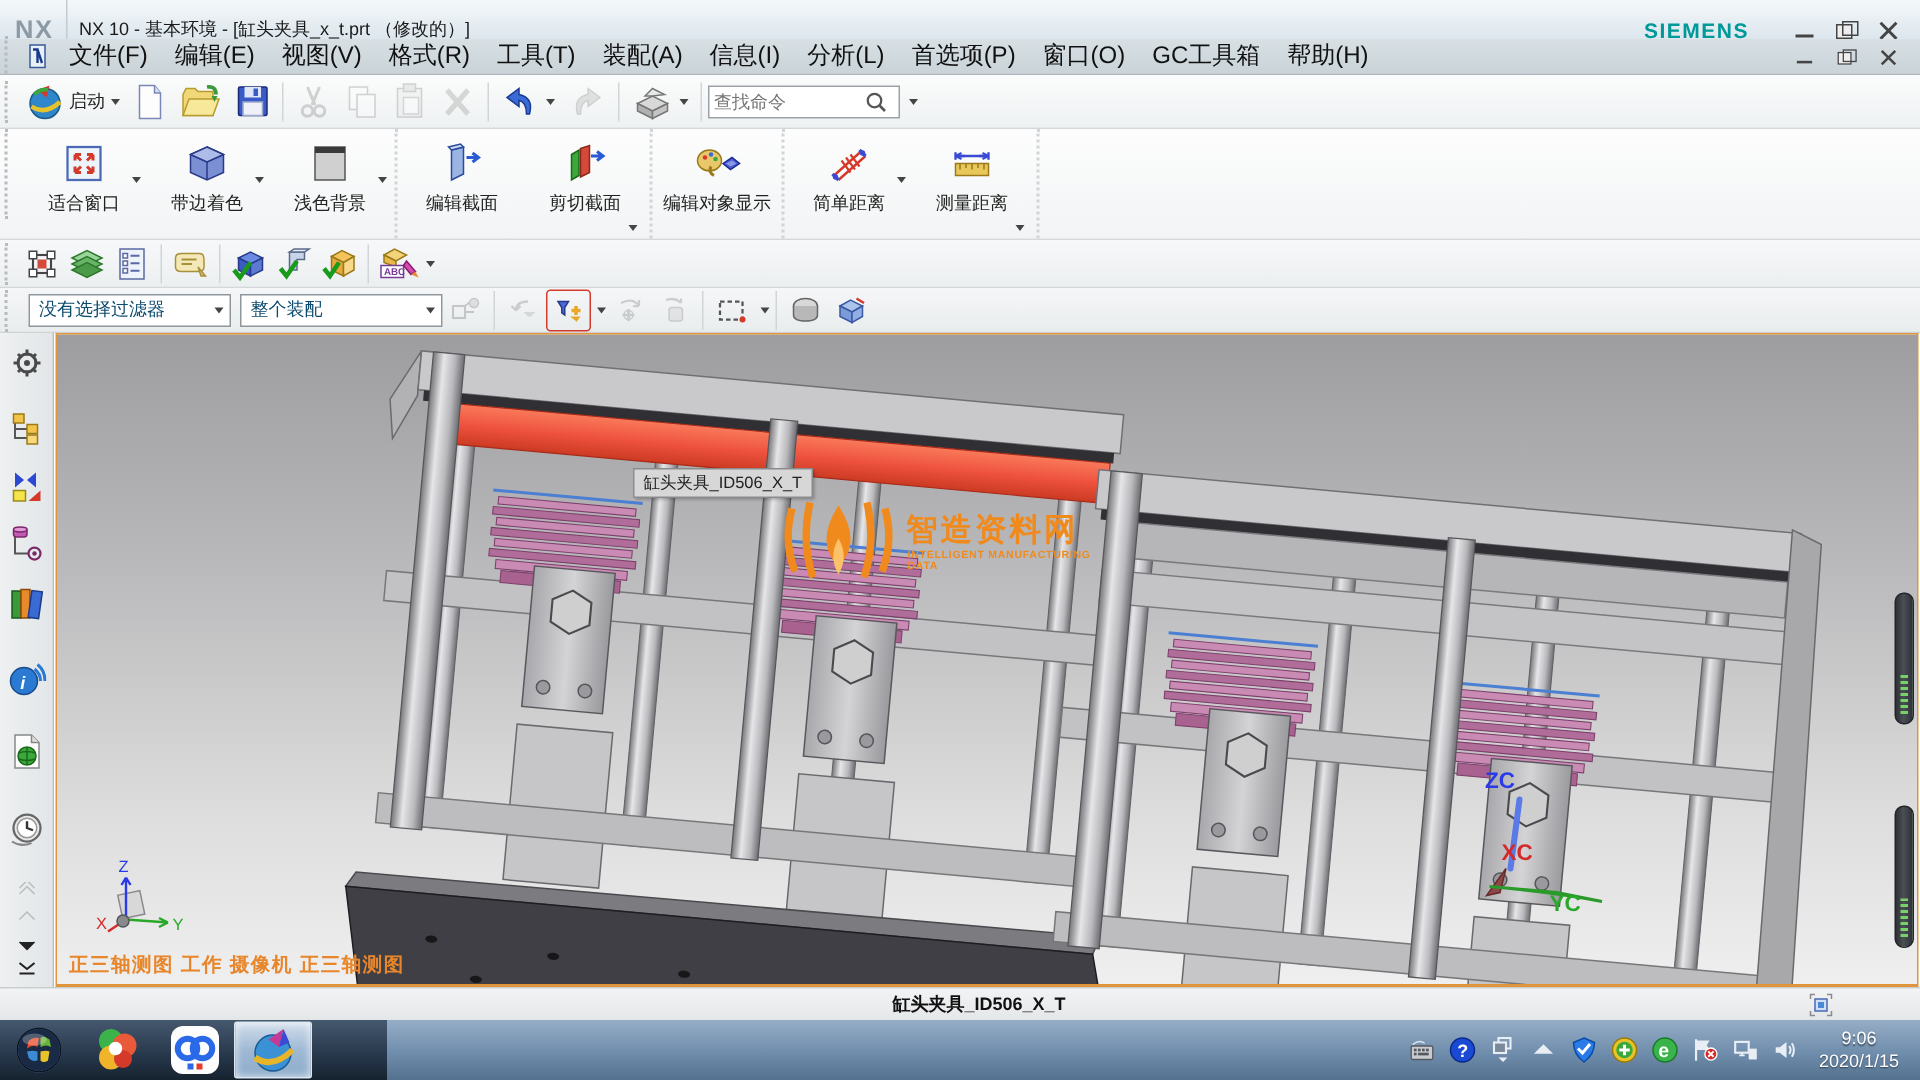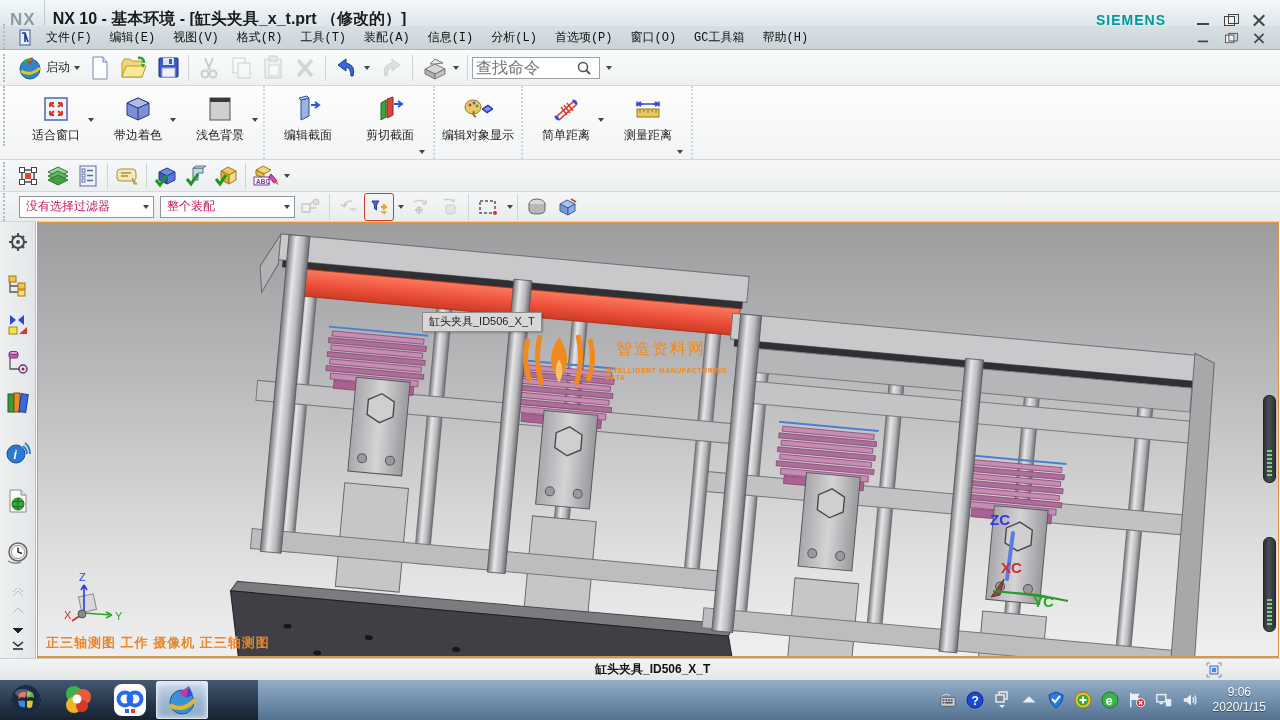--- a/index.html
+++ b/index.html
@@ -4,83 +4,83 @@
 <style>
   * { margin:0; padding:0; box-sizing:border-box; }
   html,body { width:1280px; height:720px; overflow:hidden;
     font-family:"Liberation Sans","DejaVu Sans",sans-serif; background:#fff; }
   
   #titlebar { position:absolute; left:0; top:0; width:1280px; height:40px;
     background:linear-gradient(#f4f8fa,#dfe8ee 60%,#d3dfe6); border-bottom:1px solid #b9c4cc;
     display:flex; align-items:center; }
   #nx-logo { font-weight:bold; font-size:17px; color:#8d9aa6; letter-spacing:1px; padding:0 8px 0 10px;
     border-right:1px solid #c2ccd3; height:100%; display:flex; align-items:center; }
-  #win-title { font-size:16px; color:#1a1a1a; padding-left:8px;font-weight:bold; }
+  #win-title { font-size:12px; color:#1a1a1a; padding-left:8px; }
   #brand { font-weight:bold; font-size:14px; color:#009999; letter-spacing:1px; margin-left:auto; margin-right:30px; }
   .winctl { display:flex; align-items:center; gap:14px; margin-right:14px; }
   .ctl { width:14px; height:12px; position:relative; cursor:pointer; }
   .ctl-min::after { content:""; position:absolute; left:1px; right:1px; bottom:1px; border-bottom:2px solid #444; }
   .ctl-restore::before { content:""; position:absolute; left:0; bottom:0; width:9px; height:8px; border:1.5px solid #444; background:#eee; }
   .ctl-restore::after { content:""; position:absolute; left:4px; top:0; width:9px; height:8px; border:1.5px solid #444; }
   .ctl-close::before,.ctl-close::after { content:""; position:absolute; left:6px; top:-1px; height:15px; border-left:2px solid #444; }
   .ctl-close::before { transform:rotate(45deg);} .ctl-close::after { transform:rotate(-45deg);}
   
   #menubar { position:absolute; left:0; top:26px; width:1280px; height:24px;
     background:linear-gradient(#d8e0e4,#c9d3d8); border-bottom:1px solid #aab4ba; display:flex; align-items:center; }
-  .menu-item { font-size:12px; color:#111; padding:3px 9px; cursor:default;font-family:Liberation Mono, monospace; }
+  .menu-item { font-size:16px; color:#111; padding:3px 9px; cursor:default; }
   #menubar .winctl { margin-left:auto; }
   #menubar .ctl { transform:scale(.85); }
   
   #stdbar { position:absolute; left:0; top:50px; width:1280px; height:36px;
     background:linear-gradient(#fbfcfc,#eef1f2); border-bottom:1px solid #d4d8da; display:flex; align-items:center; }
   .grip { width:7px; height:28px; margin:0 3px; border-left:2px dotted #b5bcc0; }
   .tb-btn { display:flex; align-items:center; padding:2px 3px; margin:0 1px; border-radius:3px; cursor:pointer; }
   .tb-label { font-size:12px; color:#222; margin-left:3px; }
   .caret { width:0; height:0; border-left:3.5px solid transparent; border-right:3.5px solid transparent;
     border-top:4px solid #444; margin-left:4px; display:inline-block; }
   .vsep { width:1px; height:26px; background:#d0d5d8; margin:0 4px; }
   #find-box { display:flex; align-items:center; border:1px solid #9aa2a8; background:#fff; height:22px; width:128px; padding:0 3px; }
-  #find-box input { border:none; outline:none; font-size:16px; width:100px; font-family:inherit; background:transparent; }
+  #find-box input { border:none; outline:none; font-size:12px; width:100px; font-family:inherit; background:transparent; }
   .dim { opacity:.35; filter:grayscale(.8); }
   
   #ribbon { position:absolute; left:0; top:86px; width:1280px; height:74px;
     background:linear-gradient(#fdfdfd,#f2f4f5); border-bottom:1px solid #d4d8da; display:flex; }
   .rb-group { display:flex; border-right:2px dotted #cfd5d8; padding:2px 2px; }
   .rb-btn { width:82px; display:flex; flex-direction:column; align-items:center; justify-content:flex-start;
     padding-top:6px; position:relative; cursor:pointer; border-radius:3px; }
   .rb-icon { height:30px; display:flex; align-items:center; justify-content:center; }
   .rb-label { font-size:12px; color:#222; text-align:center; line-height:14px; margin-top:4px; width:72px; }
   .rb-caret { position:absolute; right:3px; top:30px; }
   .rb-caret-b { position:absolute; right:6px; bottom:3px; }
   
   #utilbar { position:absolute; left:0; top:160px; width:1280px; height:32px;
     background:linear-gradient(#f7f8f9,#eceff0); border-bottom:1px solid #d4d8da; display:flex; align-items:center; }
   .u-btn { width:30px; height:28px; display:flex; align-items:center; justify-content:center; border-radius:3px; cursor:pointer; }
   
   #selbar { position:absolute; left:0; top:192px; width:1280px; height:30px;
     background:linear-gradient(#f5f6f7,#e9edee); border-bottom:1px solid #cfd4d6; display:flex; align-items:center; }
   .combo { height:22px; background:#fff; border:1px solid #8f979c; display:flex; align-items:center;
-    justify-content:space-between; font-size:12px; color:#be185d; padding:0 4px 0 6px; margin-left:6px; cursor:pointer; }
+    justify-content:space-between; font-size:12px; color:#0c4a6e; padding:0 4px 0 6px; margin-left:6px; cursor:pointer; }
   
   #resourcebar { position:absolute; left:0; top:222px; width:36px; height:436px;
     background:linear-gradient(90deg,#eef0f1,#e2e6e8); border-right:1px solid #b7bdc1;
     display:flex; flex-direction:column; align-items:center; }
   .rs-btn { width:30px; height:30px; display:flex; align-items:center; justify-content:center; cursor:pointer; border-radius:3px; }
   #viewport { position:absolute; left:37px; top:222px; width:1242px; height:436px;
     border:1px solid #e0953d; border-bottom:2px solid #e0953d;
     background:linear-gradient(#9d9da0 0%,#b9b9bb 35%,#dedede 75%,#efefef 100%); overflow:hidden; }
   #tooltip { position:absolute; left:384px; top:89px; background:#d7d7d7; border:1px solid #8b8b8b;
     font-size:11px; color:#222; padding:1px 6px 2px; white-space:nowrap; box-shadow:1px 1px 2px rgba(0,0,0,.25); }
   #view-status { position:absolute; left:8px; bottom:4px; color:#e8862c; font-size:13px; font-weight:bold; letter-spacing:1px; }
   .vthumb { position:absolute; right:2px; width:13px; border-radius:6px; background:linear-gradient(90deg,#2e3237,#4a4f55 45%,#2e3237);
     border:1px solid #212428; }
   .vthumb::after { content:""; position:absolute; left:3px; right:3px; bottom:6px; height:26px;
     background:repeating-linear-gradient(#79d06a 0 2px,transparent 2px 4px); }
   #watermark { position:absolute; left:478px; top:108px; width:230px; height:58px; color:#f08a1d; }
-  #wm-title { position:absolute; left:100px; top:8px; font-size:16px; font-weight:normal; letter-spacing:2px; }
+  #wm-title { position:absolute; left:88px; top:8px; font-size:21px; font-weight:bold; letter-spacing:2px; }
   #wm-sub { position:absolute; left:89px; top:36px; font-size:7px; font-weight:bold; letter-spacing:.5px; }
   
   #statusbar { position:absolute; left:0; top:658px; width:1280px; height:22px;
     background:linear-gradient(#f2f3f4,#e4e7e8); border-top:1px solid #c8cdd0; display:flex; align-items:center; }
   #status-prompt { font-size:12px; font-weight:bold; color:#111; padding-left:6px; }
   #status-part { position:absolute; left:595px; font-size:12px; font-weight:bold; color:#111; }
   #status-icon { position:absolute; right:58px; top:3px; width:16px; height:16px; cursor:pointer; }
   
   #taskbar { position:absolute; left:0; top:680px; width:1280px; height:40px;
     background:linear-gradient(#8ba3bd,#5d7globe);

